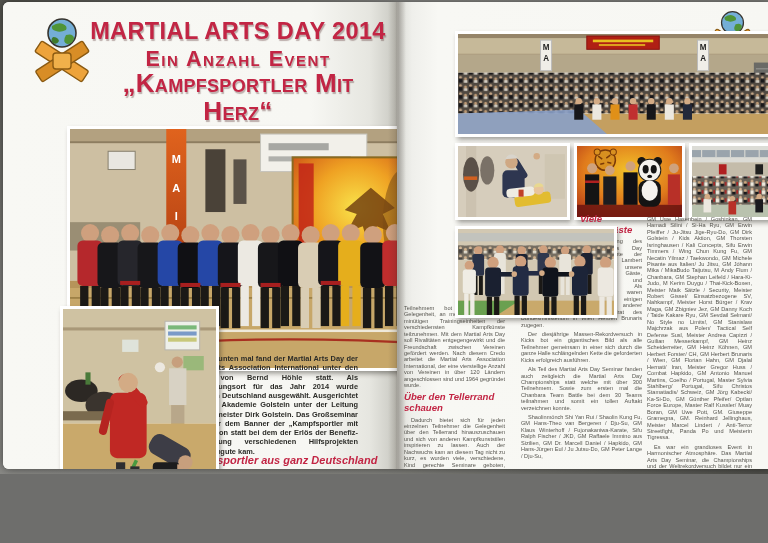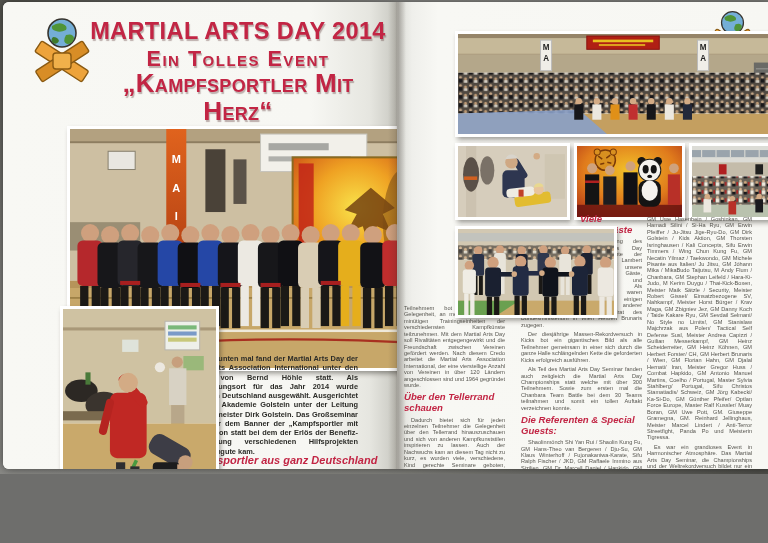--- a/index.html
+++ b/index.html
@@ -129,21 +129,21 @@
         <rect x="21" y="36" width="18" height="16" rx="3" fill="#f0b04a" stroke="#8a5a12" stroke-width="1.4"></rect>
         <circle cx="30" cy="16" r="14" fill="#74aed6" stroke="#37342e" stroke-width="1.6"></circle>
         <path d="M20 9 q6 -4 11 -2 q5 2 3 6 q-6 3 -10 1 q-5 -1 -4 -5z" fill="#4f9437"></path>
         <path d="M34 18 q7 -2 8 3 q-1 6 -7 6 q-5 -2 -1 -9z" fill="#4f9437"></path>
         <path d="M21 20 q5 0 6 4 q-2 4 -6 2 q-3 -3 0 -6z" fill="#3f7a2c"></path>
       </svg>
     </div>
 
     <header class="title-block">
       <div class="t1">MARTIAL ARTS DAY 2014</div>
-      <div class="t2">Ein Tolles Event</div>
+      <div class="t2">Ein Anzahl Event</div>
       <div class="t3">„Kampfsportler Mit Herz“</div>
     </header>
 
     <figure class="photo photo-lineup">
       <svg viewBox="0 0 360 236" preserveAspectRatio="none">
         <rect width="360" height="150" fill="#cdbfa2"></rect>
         <rect width="360" height="12" fill="#b3a180"></rect>
             <rect y="12" width="360" height="2" fill="#8d7d60"></rect>
         <rect x="135" y="20" width="20" height="62" fill="#4a4238"></rect>
         <rect x="163" y="30" width="13" height="44" fill="#5a5248"></rect>
@@ -445,21 +445,20 @@
       <h3>Über den Tellerrand schauen</h3>
       <p class="ind">Dadurch bietet sich für jeden einzelnen Teilnehmer die Gelegenheit über den Tellerrand hinauszuschauen und sich von anderen Kampfkunststilen inspirieren zu lassen. Auch der Nachwuchs kam an diesem Tag nicht zu kurz, es wurden viele, verschiedene, Kind gerechte Seminare geboten, welche bei den Kleinsten regen Anklang fanden. Alle Aktiven profitierten an diesem Tag vom großen Engagement der Referenten, welche hier auch mit Techniken beeindruckten, welche man auf Einführungskursen so nicht geboten bekommt.</p>
     </div>
 
     <div class="col col2">
       <div class="spacer"></div>
       <h3 style="margin-top:0">Viele Ehrengäste</h3>
       <p>Zur Eröffnung des Martial Arts Day beglückwünschte der Bürgermeister Lambert Lütkenhorst unsere Ehrengäste, Gäste, Teilnehmer und Referenten. Als Ehrengäste waren neben einigen Großmeistern und Vorsitzenden anderer Verbände auch der Ministerialrat des Bundesministerium in Wien Herbert Brunaris zugegen.</p>
       <p class="ind">Der diesjährige Massen-Rekordversuch in Kicks bot ein gigantisches Bild als alle Teilnehmer gemeinsam in einer sich durch die ganze Halle schlängelnden Kette die geforderten Kicks erfolgreich ausführen.</p>
       <p class="ind">Als Teil des Martial Arts Day Seminar fanden auch zeitgleich die Martial Arts Day Championships statt welche mit über 300 Teilnehmern. Sowie zum ersten mal die Chanbara Team Battle bei dem 30 Teams teilnahmen und somit ein tollen Auftakt verzeichnen konnte.</p>
-      <h3>Die Referenten &amp; Special Guests:</h3>
       <p class="ind">Shaolinmönch Shi Yan Rui / Shaolin Kung Fu, GM Hans-Theo van Bergeren / Dju-Su, GM Klaus Winterhoff / Fujonakaniwa-Karate, Sifu Ralph Fischer / JKD, GM Raffaele Immino aus Sizilien, GM Dr. Marcell Daniel / Hapkido, GM Hans-Jürgen Eul / Ju Jutsu-Do, GM Peter Lange / Dju-Su,</p>
     </div>
 
     <div class="col col3">
       <p>GM Uwe Hasenbein / Goshinkan, GM Hamadi Silini / Si-Ha Ryu, GM Erwin Pfeiffer / Ju-Jitsu Jige-Ryu-Do, GM Dirk Golstein / Kids Aktion, GM Thorsten Isringhausen / Kali Concepts, Sifu Erwin Timmers / Wing Chun Kung Fu, GM Necatin Yilmaz / Taekwondo, GM Michele Pisante aus Italien/ Ju Jitsu, GM Jóhann Mika / MikaBudo Taijutsu, M Andy Flum / Chanbara, GM Stephan Leifeld / Hara-Ki-Judo, M Kerim Duygu / Thai-Kick-Boxen, Meister Maik Sätzle / Security, Meister Robert Gissel/ Einsatzbezogene SV, Nahkampf, Meister Horst Bürger / Krav Maga, GM Zbigniev Jez, GM Danny Koch / Taide Kakare Ryu, GM Sevdail Selmani/ No Style no Limits!, GM Stanislaw Majchrzak aus Polen/ Tactical Self Defense Susl, Meister Andrea Capizzi / Guilian Messerkampf, GM Heinz Scheiderreiter, GM Heinz Köhnen, GM Herbert Forster/ CH, GM Herbert Brunaris / Wien, GM Florian Hahn, GM Djalal Hernati/ Iran, Meister Gregor Huss / Combat Hapkido, GM Antonio Manuel Martins, Coelho / Portugal, Master Sylvia Stahlberg/ Portugal, Sifu Christos Stamatiadis/ Schweiz, GM Jörg Kabecki/ Ka-Si-Do, GM Günther Pfeifer/ Optlan Force Europe, Master Ralf Kussler/ Muay Boran, GM Uwe Pott, GM. Giuseppe Gramegna, GM. Reinhard Jellinghaus, Meister Marcel Lindert / Anti-Terror Streetfight, Panda Po und Meisterin Tigressa.</p>
       <p class="ind">Es war ein grandioses Event in Harmonischer Atmosphäre. Das Martial Arts Day Seminar, die Championships und der Weltrekordversuch bildet nur ein Teil des Martial Arts Day welcher mit der großen Sports Awards Gala im Festsaal der Stadt den Abschluss bildete.</p>
     </div>
 
     <div class="marker marker-right">
       <svg viewBox="0 0 14 10">

